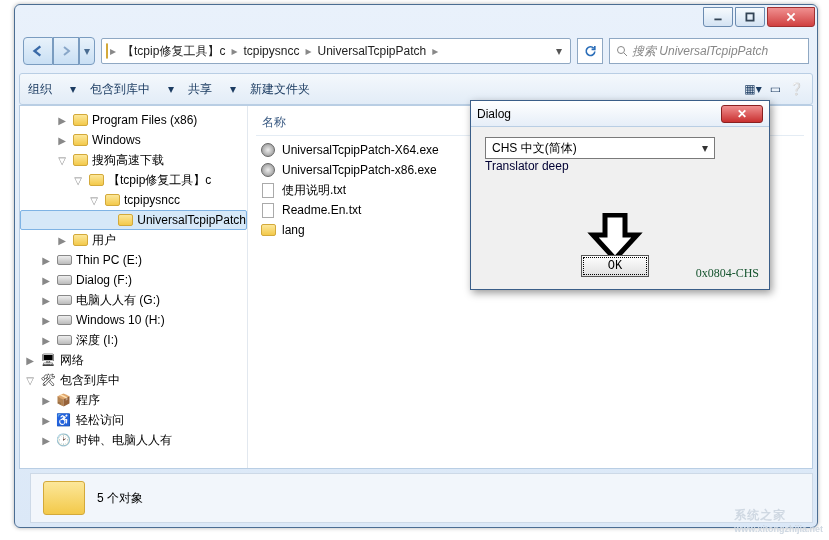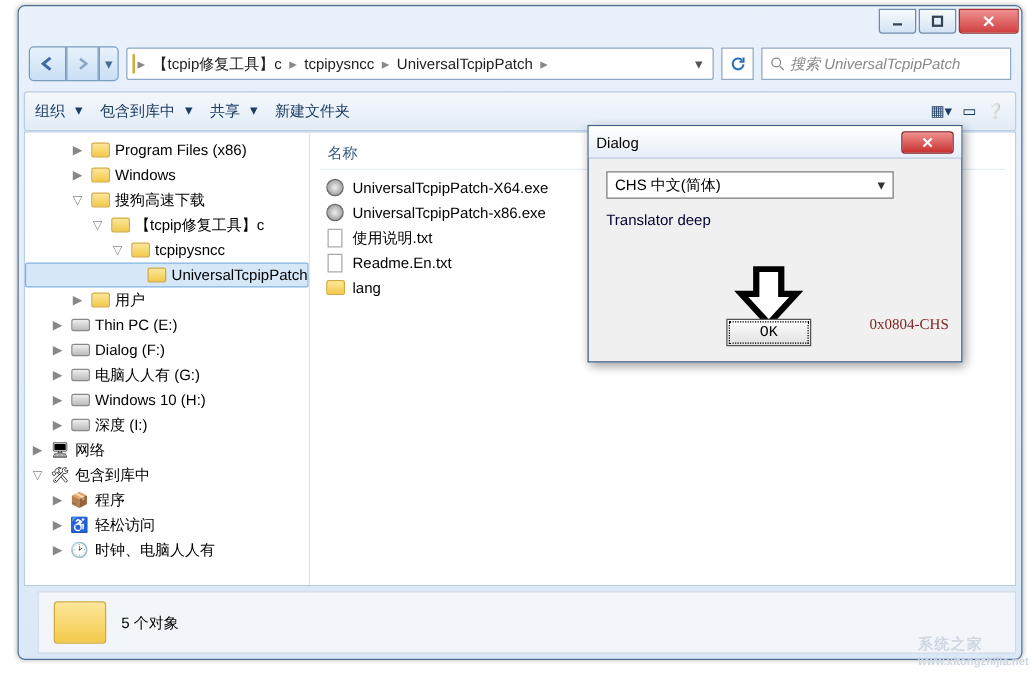--- a/index.html
+++ b/index.html
@@ -16,21 +16,21 @@
 .navbtn.fwd{border-radius:0;width:26px}
 .navbtn.drop{border-radius:0 4px 4px 0;width:16px}
 .addr{flex:1;height:26px;border:1px solid #8fa8c3;background:#fff;display:flex;align-items:center;padding:0 4px;border-radius:2px}
 .addr .crumb{padding:2px 4px;color:#222}
 .addr .sep{color:#888;padding:0 2px}
 .addr .drop2{margin-left:auto;color:#555;padding:0 4px}
 .refresh{width:26px;height:26px;border:1px solid #8fa8c3;background:#fff;display:flex;align-items:center;justify-content:center;color:#2a6db8}
 .search{width:200px;height:26px;border:1px solid #8fa8c3;background:#fff;display:flex;align-items:center;padding:0 6px;color:#888;font-style:italic}
 .search svg{margin-right:4px}
 .toolbar{height:32px;margin:6px 4px 0;background:linear-gradient(#f4f8fc,#e2ecf7);border:1px solid #b9cee4;border-radius:3px;display:flex;align-items:center;padding:0 8px;gap:14px;color:#1c3c62}
-.toolbar .tbtn{display:flex;gap:8px;cursor:pointer}
+.toolbar .tbtn{display:flex;align-items:center;gap:18px;cursor:pointer}
 .toolbar .rt{margin-left:auto;display:flex;gap:8px}
 .content{position:absolute;left:4px;right:4px;top:100px;bottom:58px;background:#fff;border:1px solid #b9cee4;display:flex}
 .tree{width:228px;border-right:1px solid #e2e8ef;overflow:hidden;padding-top:4px}
 .trow{display:flex;align-items:center;height:20px;padding-left:0;white-space:nowrap;cursor:pointer}
 .trow.sel{background:#d6e8f8;border:1px solid #7fb3e4;border-radius:2px}
 .trow .twisty{width:12px;text-align:center;color:#888;font-size:10px}
 .trow .ico{width:16px;height:16px;margin:0 4px;display:inline-flex;align-items:center;justify-content:center}
 .folder{background:linear-gradient(#fce79a,#f3c94a);border:1px solid #d3a93a;border-radius:2px;width:15px;height:12px}
 .drive{background:linear-gradient(#eee,#bbb);border:1px solid #888;border-radius:2px;width:15px;height:10px}
 .files{flex:1;padding:4px 8px}
@@ -45,21 +45,21 @@
 .dialog{position:absolute;left:470px;top:100px;width:300px;height:190px;border:1px solid #3b5e88;background:#f0f0f0;box-shadow:2px 3px 8px rgba(0,0,0,.4)}
 .dlgtitle{height:26px;background:linear-gradient(#fff,#e6eef8);border-bottom:1px solid #b9cee4;display:flex;align-items:center;padding:0 6px}
 .dlgtitle .x{margin-left:auto;width:42px;height:18px;background:linear-gradient(#f09090,#c93030);border:1px solid #8a2020;border-radius:3px;color:#fff;display:flex;align-items:center;justify-content:center;font-weight:bold}
 .dlgbody{padding:10px 14px;font-family:"SimSun","宋体",serif;font-size:12px;color:#000;position:relative;height:160px}
 .dlgbody .lbl{margin:6px 0 8px;color:#003}
 .combo{width:230px;height:22px;border:1px solid #7a7a7a;background:#fff;display:flex;align-items:center;padding:0 6px;font-family:"SimSun",serif}
 .combo .cv{flex:1}
 .combo .car{color:#333}
 .okbtn{position:absolute;left:110px;top:128px;width:68px;height:22px;border:1px solid #555;background:linear-gradient(#fefefe,#e0e0e0);font-family:Liberation Mono, monospace;cursor:pointer;outline:1px dotted #000;outline-offset:-3px}
 .arrow{position:absolute;left:116px;top:86px;width:56px;height:50px}
-.codetxt{position:absolute;right:10px;bottom:20px;font-family:"SimSun",serif;color:#7f1d1d}
+.codetxt{position:absolute;right:10px;bottom:6px;font-family:"SimSun",serif;color:#14532d}
 .watermark{position:absolute;right:6px;bottom:6px;color:#cfd8e2;font-size:16px;font-weight:bold;letter-spacing:1px;pointer-events:none}
 .watermark small{display:block;font-size:9px;color:#cfd8e2;letter-spacing:0}
 </style>
 </head>
 <body>
 
 <div class="window">
 
   <div class="titlebar">
     <div class="winbtn">
@@ -301,21 +301,21 @@
 <div class="dialog">
   <div class="dlgtitle">
     <span>Dialog</span>
     <div class="x">✕</div>
   </div>
   <div class="dlgbody">
     <div class="combo">
       <span class="cv">CHS    中文(简体)</span>
       <span class="car">▾</span>
     </div>
-    <div class="lbl" style="margin-top:10px">Translator deep</div>
+    <div class="lbl" style="margin-top:0">Translator deep</div>
     <svg class="arrow" viewBox="0 0 56 50">
       <path d="M18 2 H38 V22 H50 L28 46 L6 22 H18 Z" fill="#fff" stroke="#000" stroke-width="5"></path>
     </svg>
     <button class="okbtn">OK</button>
     <div class="codetxt">0x0804-CHS</div>
   </div>
 </div>
 
 <div class="watermark">
   <span>系统之家</span>

